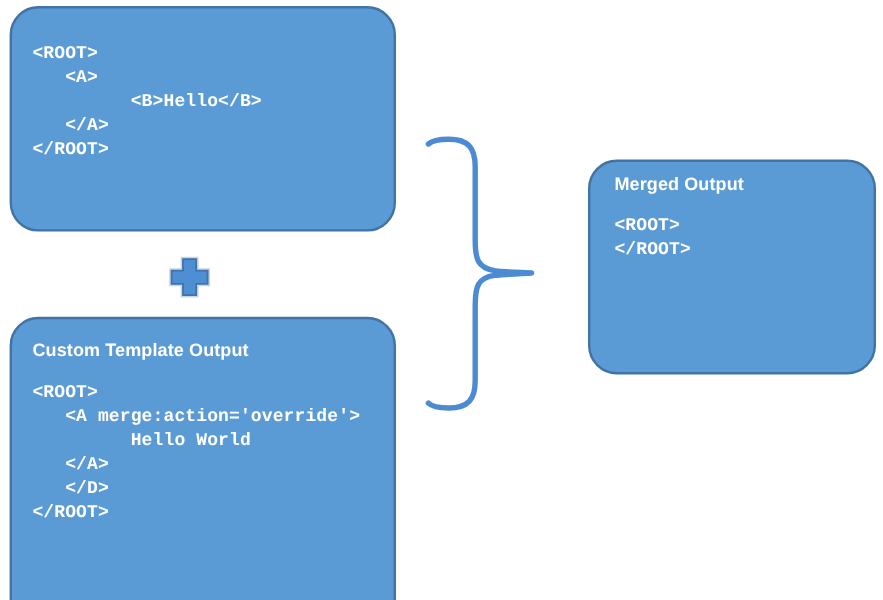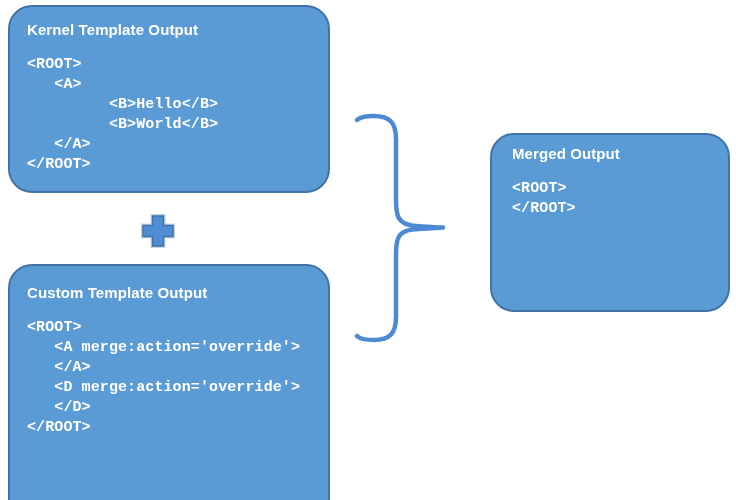--- a/index.html
+++ b/index.html
@@ -47,43 +47,41 @@
   }
   .plus-svg  { left: 138px; top: 211px; }
   .brace-svg { left: 350px; top: 110px; }
 </style>
 </head>
 <body>
 
 <div class="canvas">
 
   <div class="box box-kernel">
-    <div class="box-title">Kernel Template Output</div>
     <div class="code">
       <div class="code-line">&lt;ROOT&gt;</div>
       <div class="code-line">   &lt;A&gt;</div>
       <div class="code-line">         &lt;B&gt;Hello&lt;/B&gt;</div>
-      <div class="code-line">         &lt;B&gt;World&lt;/B&gt;</div>
       <div class="code-line">   &lt;/A&gt;</div>
       <div class="code-line">&lt;/ROOT&gt;</div>
     </div>
   </div>
 
   <svg class="op-svg plus-svg" width="40" height="40" viewBox="0 0 40 40" aria-hidden="true">
     <path d="M14.5,5 H25.5 V14.5 H35 V25.5 H25.5 V35 H14.5 V25.5 H5 V14.5 H14.5 Z" fill="none" stroke="var(--plus-halo, #C5D5E8)" stroke-width="4" stroke-linejoin="miter"></path>
     <path d="M14.5,5 H25.5 V14.5 H35 V25.5 H25.5 V35 H14.5 V25.5 H5 V14.5 H14.5 Z" fill="var(--plus-fill, #4E8ED2)" stroke="var(--plus-border, #4173A4)" stroke-width="1.5"></path>
   </svg>
 
   <div class="box box-custom">
     <div class="box-title">Custom Template Output</div>
     <div class="code">
       <div class="code-line">&lt;ROOT&gt;</div>
       <div class="code-line">   &lt;A merge:action='override'&gt;</div>
+      <div class="code-line">         Hello World</div>
       <div class="code-line">   &lt;/A&gt;</div>
-      <div class="code-line">   &lt;D merge:action='override'&gt;</div>
       <div class="code-line">   &lt;/D&gt;</div>
       <div class="code-line">&lt;/ROOT&gt;</div>
     </div>
   </div>
 
   <svg class="op-svg brace-svg" width="100" height="236" viewBox="0 0 100 236" aria-hidden="true">
     <path d="M7,10 C10,7 16,6 24,6 C40,6 46,13 46,29
              L46,90 C46,106 48,113 62,115.5 C72,117 85,117 93,117.5
              C85,118 72,118.5 62,119.5 C48,121.5 46,129 46,145
              L46,207 C46,223 40,230 24,230 C16,230 10,229 7,226" fill="none" stroke="var(--brace-stroke, #4C8BD3)" stroke-width="4.5" stroke-linecap="round" stroke-linejoin="round"></path>

